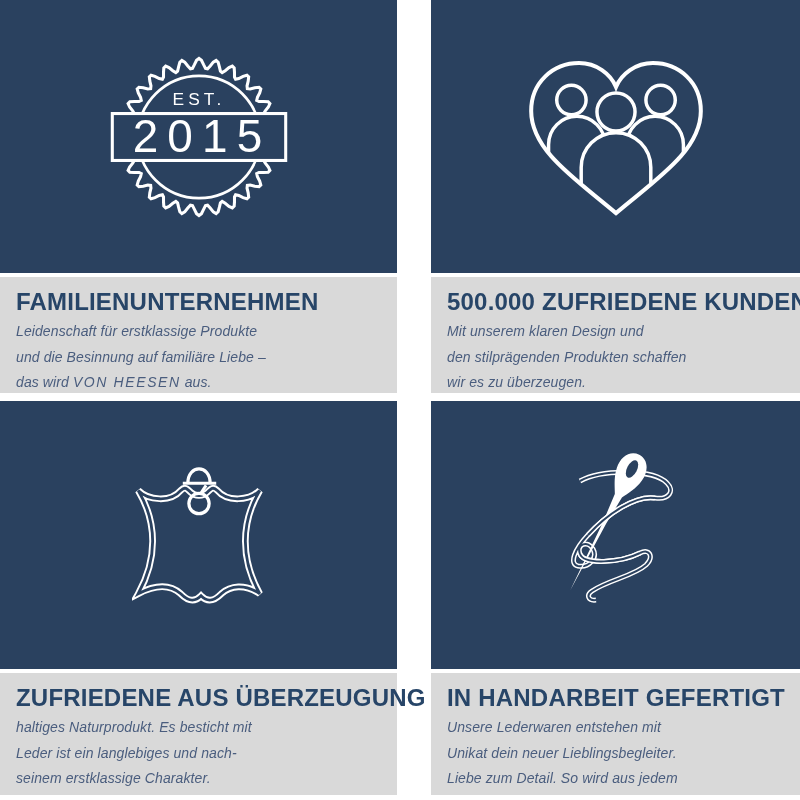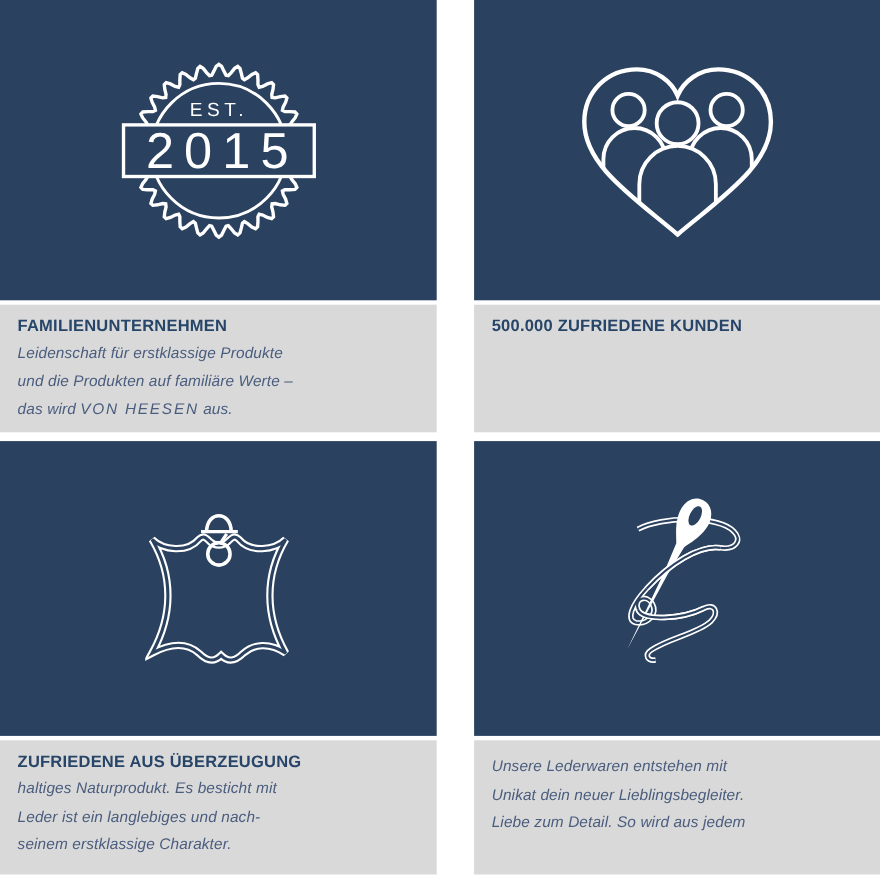--- a/index.html
+++ b/index.html
@@ -24,21 +24,21 @@
     overflow:hidden;
   }
   .c1{grid-column:1;} .c3{grid-column:3;margin-left:28px;}
   .r1{grid-row:1;} .r3{grid-row:3;} .r5{grid-row:5;} .r7{grid-row:7;}
   .text-panel{
     background:var(--gray);
     padding:11px 16px 0 16px;
   }
   .card-heading{
     color:var(--heading);
-    font-size:15px;font-weight:bold;letter-spacing:.2px;
+    font-size:24px;font-weight:bold;letter-spacing:.2px;
     margin-bottom:3px;white-space:nowrap;
   }
   .card-body{
     color:var(--body);
     font-size:14px;line-height:25.5px;letter-spacing:.1px;font-style:italic;
   }
   .card-body .line{white-space:nowrap;}
   .brand{letter-spacing:1.6px;}
   svg text{font-family:"Liberation Sans", sans-serif;}
 </style>
@@ -73,27 +73,32 @@
         <path d="M 58 152 L 58 108 A 32 32 0 0 1 122 108 L 122 152" fill="#2a415f"></path>
       </g>
       <path d="M 90 150 C 52 118, 12 92, 12 56 C 12 30, 32 12, 56 12 C 72 12, 85 22, 90 34 C 95 22, 108 12, 124 12 C 148 12, 168 30, 168 56 C 168 92, 128 118, 90 150 Z" fill="none" stroke="#ffffff" stroke-width="3.7"></path>
     </svg>
   </div>
 
   <div class="text-panel c1 r3">
     <div class="card-heading">FAMILIENUNTERNEHMEN</div>
     <div class="card-body">
       <div class="line">Leidenschaft für erstklassige Produkte</div>
-      <div class="line">und die Produkten auf familiäre Werte –</div>
+      <div class="line">und die Besinnung auf familiäre Liebe –</div>
       <div class="line"><span>das wird </span><span class="brand">VON HEESEN</span><span> aus.</span></div>
     </div>
   </div>
 
   <div class="text-panel c3 r3">
     <div class="card-heading">500.000 ZUFRIEDENE KUNDEN</div>
+    <div class="card-body">
+      <div class="line">Mit unserem klaren Design und</div>
+      <div class="line">den stilprägenden Produkten schaffen</div>
+      <div class="line">wir es zu überzeugen.</div>
+    </div>
   </div>
 
   <div class="icon-panel c1 r5">
     <svg width="134" height="154" viewBox="0 0 132 152">
 
       <g>
         <path d="M 6 32 C 16 42, 38 44, 48 32 C 52 28, 54 30, 58 34 C 62 38, 70 38, 74 34 C 78 30, 80 28, 84 32 C 94 44, 116 42, 126 32 C 107 64, 107 100, 126 134 C 111 124, 97 126, 88 134 C 80 142, 74 142, 68 136 C 62 142, 56 142, 48 134 C 39 126, 25 124, 6 134 C 25 100, 25 64, 6 32 Z" fill="none" stroke="#ffffff" stroke-width="6.6"></path>
         <path d="M 6 32 C 16 42, 38 44, 48 32 C 52 28, 54 30, 58 34 C 62 38, 70 38, 74 34 C 78 30, 80 28, 84 32 C 94 44, 116 42, 126 32 C 107 64, 107 100, 126 134 C 111 124, 97 126, 88 134 C 80 142, 74 142, 68 136 C 62 142, 56 142, 48 134 C 39 126, 25 124, 6 134 C 25 100, 25 64, 6 32 Z" fill="none" stroke="#2a415f" stroke-width="2.8"></path>
       </g>
       <path d="M 55 25 C 55 6, 77 6, 77 25" fill="none" stroke="#ffffff" stroke-width="3.2"></path>
@@ -125,20 +130,21 @@
   <div class="text-panel c1 r7">
     <div class="card-heading">ZUFRIEDENE AUS ÜBERZEUGUNG</div>
     <div class="card-body">
       <div class="line">haltiges Naturprodukt. Es besticht mit</div>
       <div class="line">Leder ist ein langlebiges und nach-</div>
       <div class="line">seinem erstklassige Charakter.</div>
     </div>
   </div>
 
   <div class="text-panel c3 r7">
+    <div class="card-heading">IN HANDARBEIT GEFERTIGT</div>
     <div class="card-body">
       <div class="line">Unsere Lederwaren entstehen mit</div>
       <div class="line">Unikat dein neuer Lieblingsbegleiter.</div>
       <div class="line">Liebe zum Detail. So wird aus jedem</div>
     </div>
   </div>
 
 </div>
 
 </body></html>

